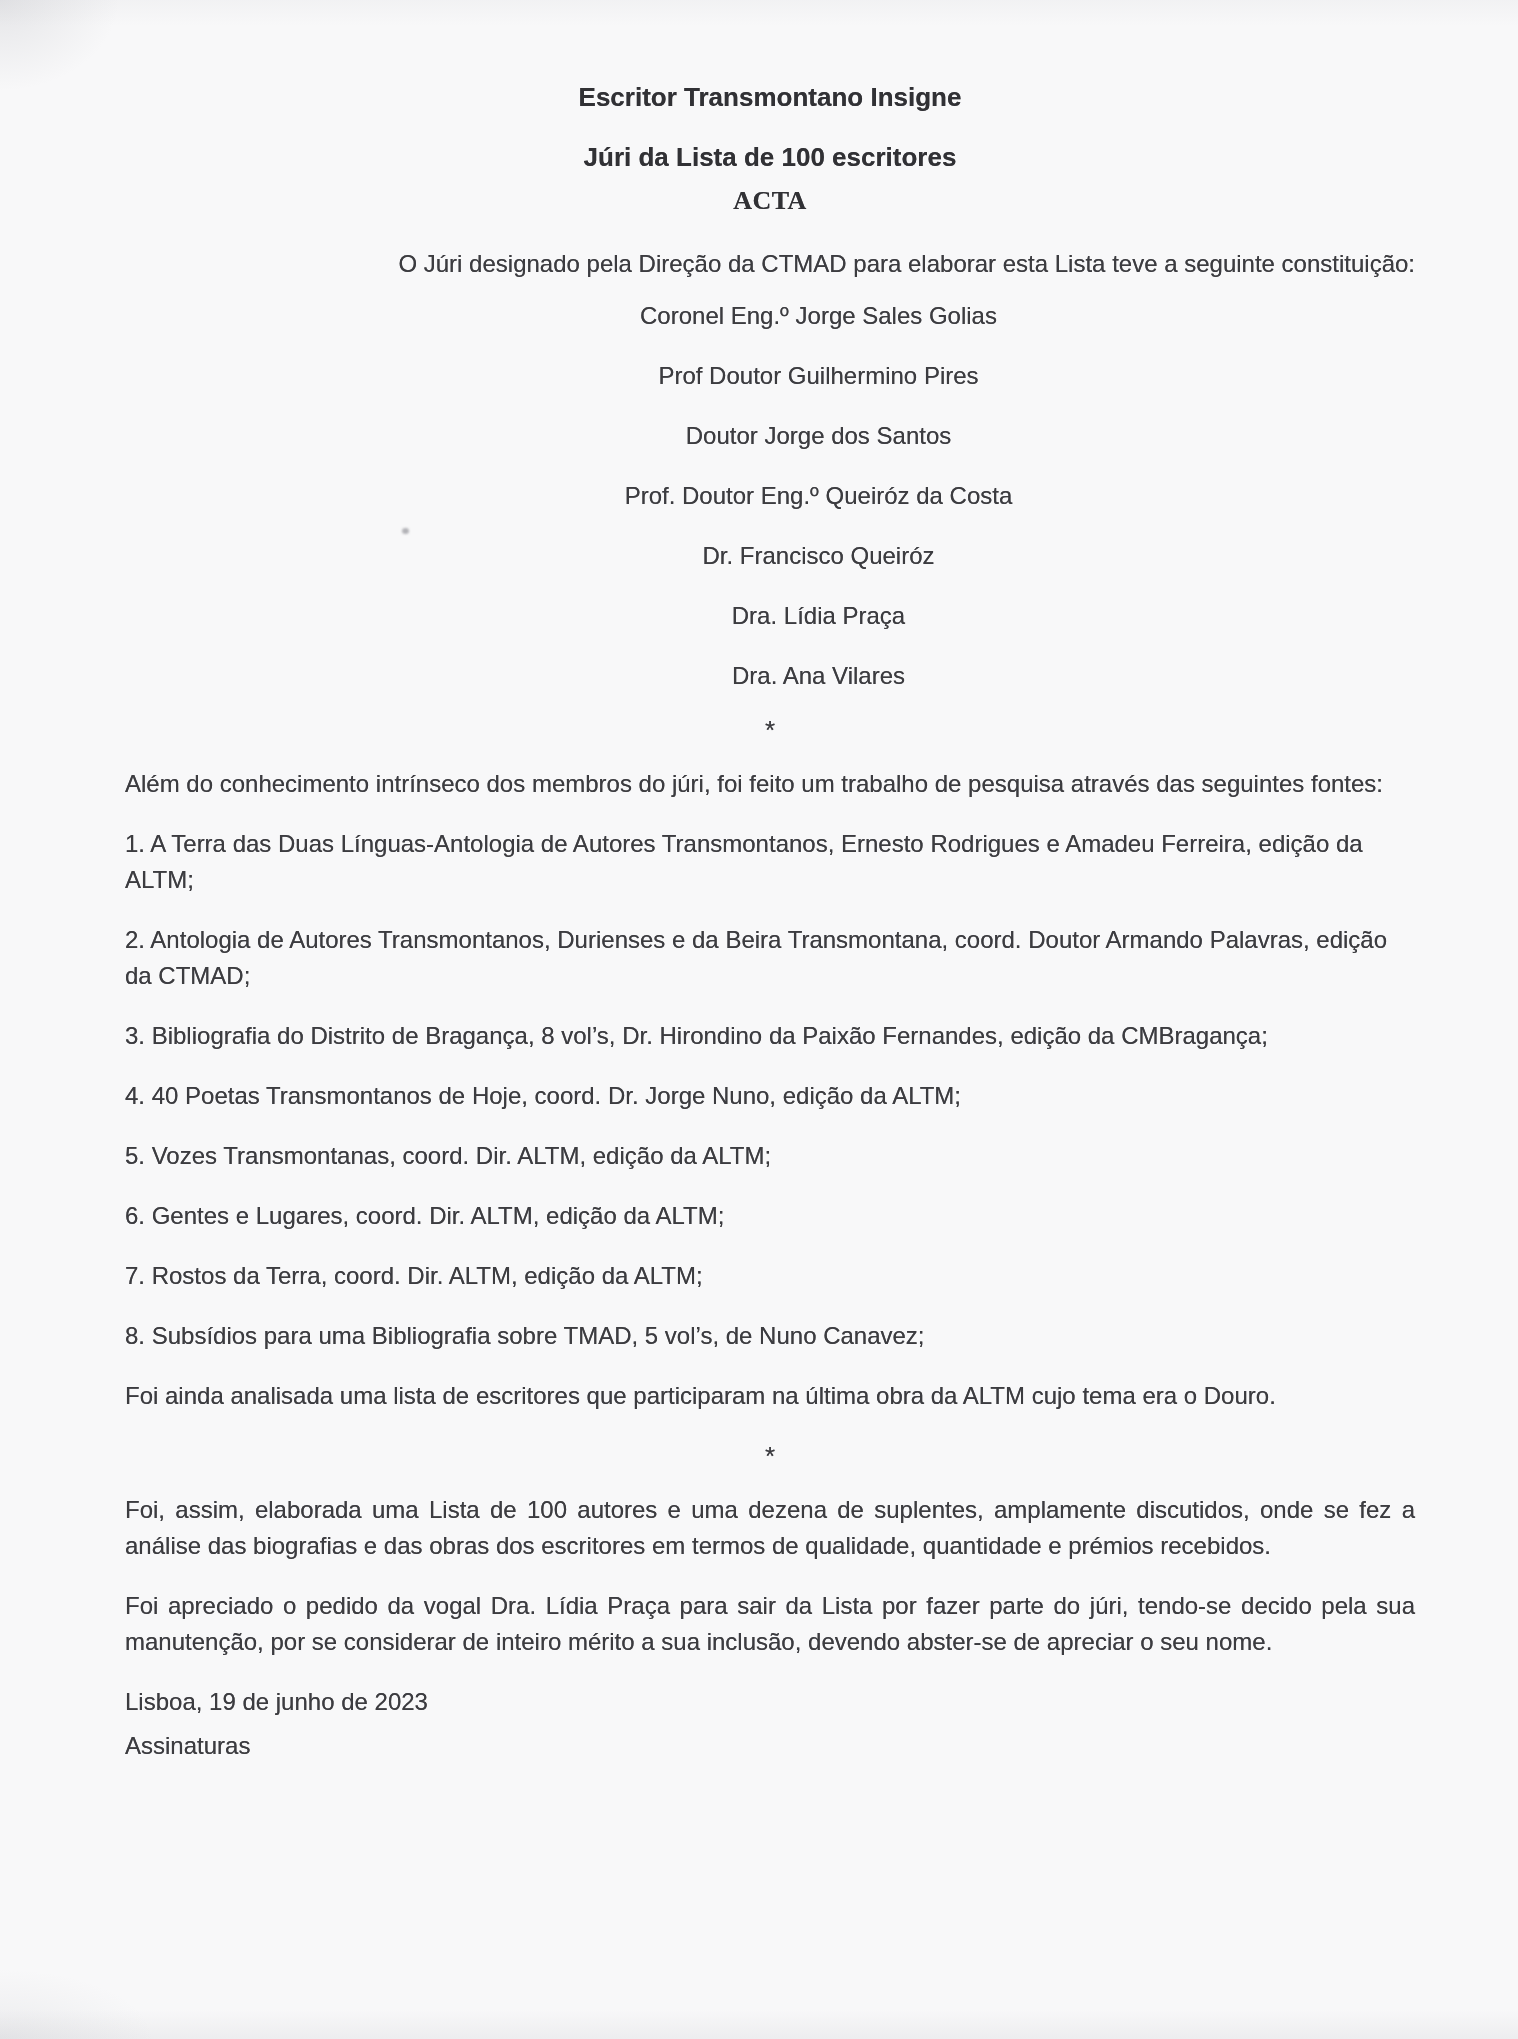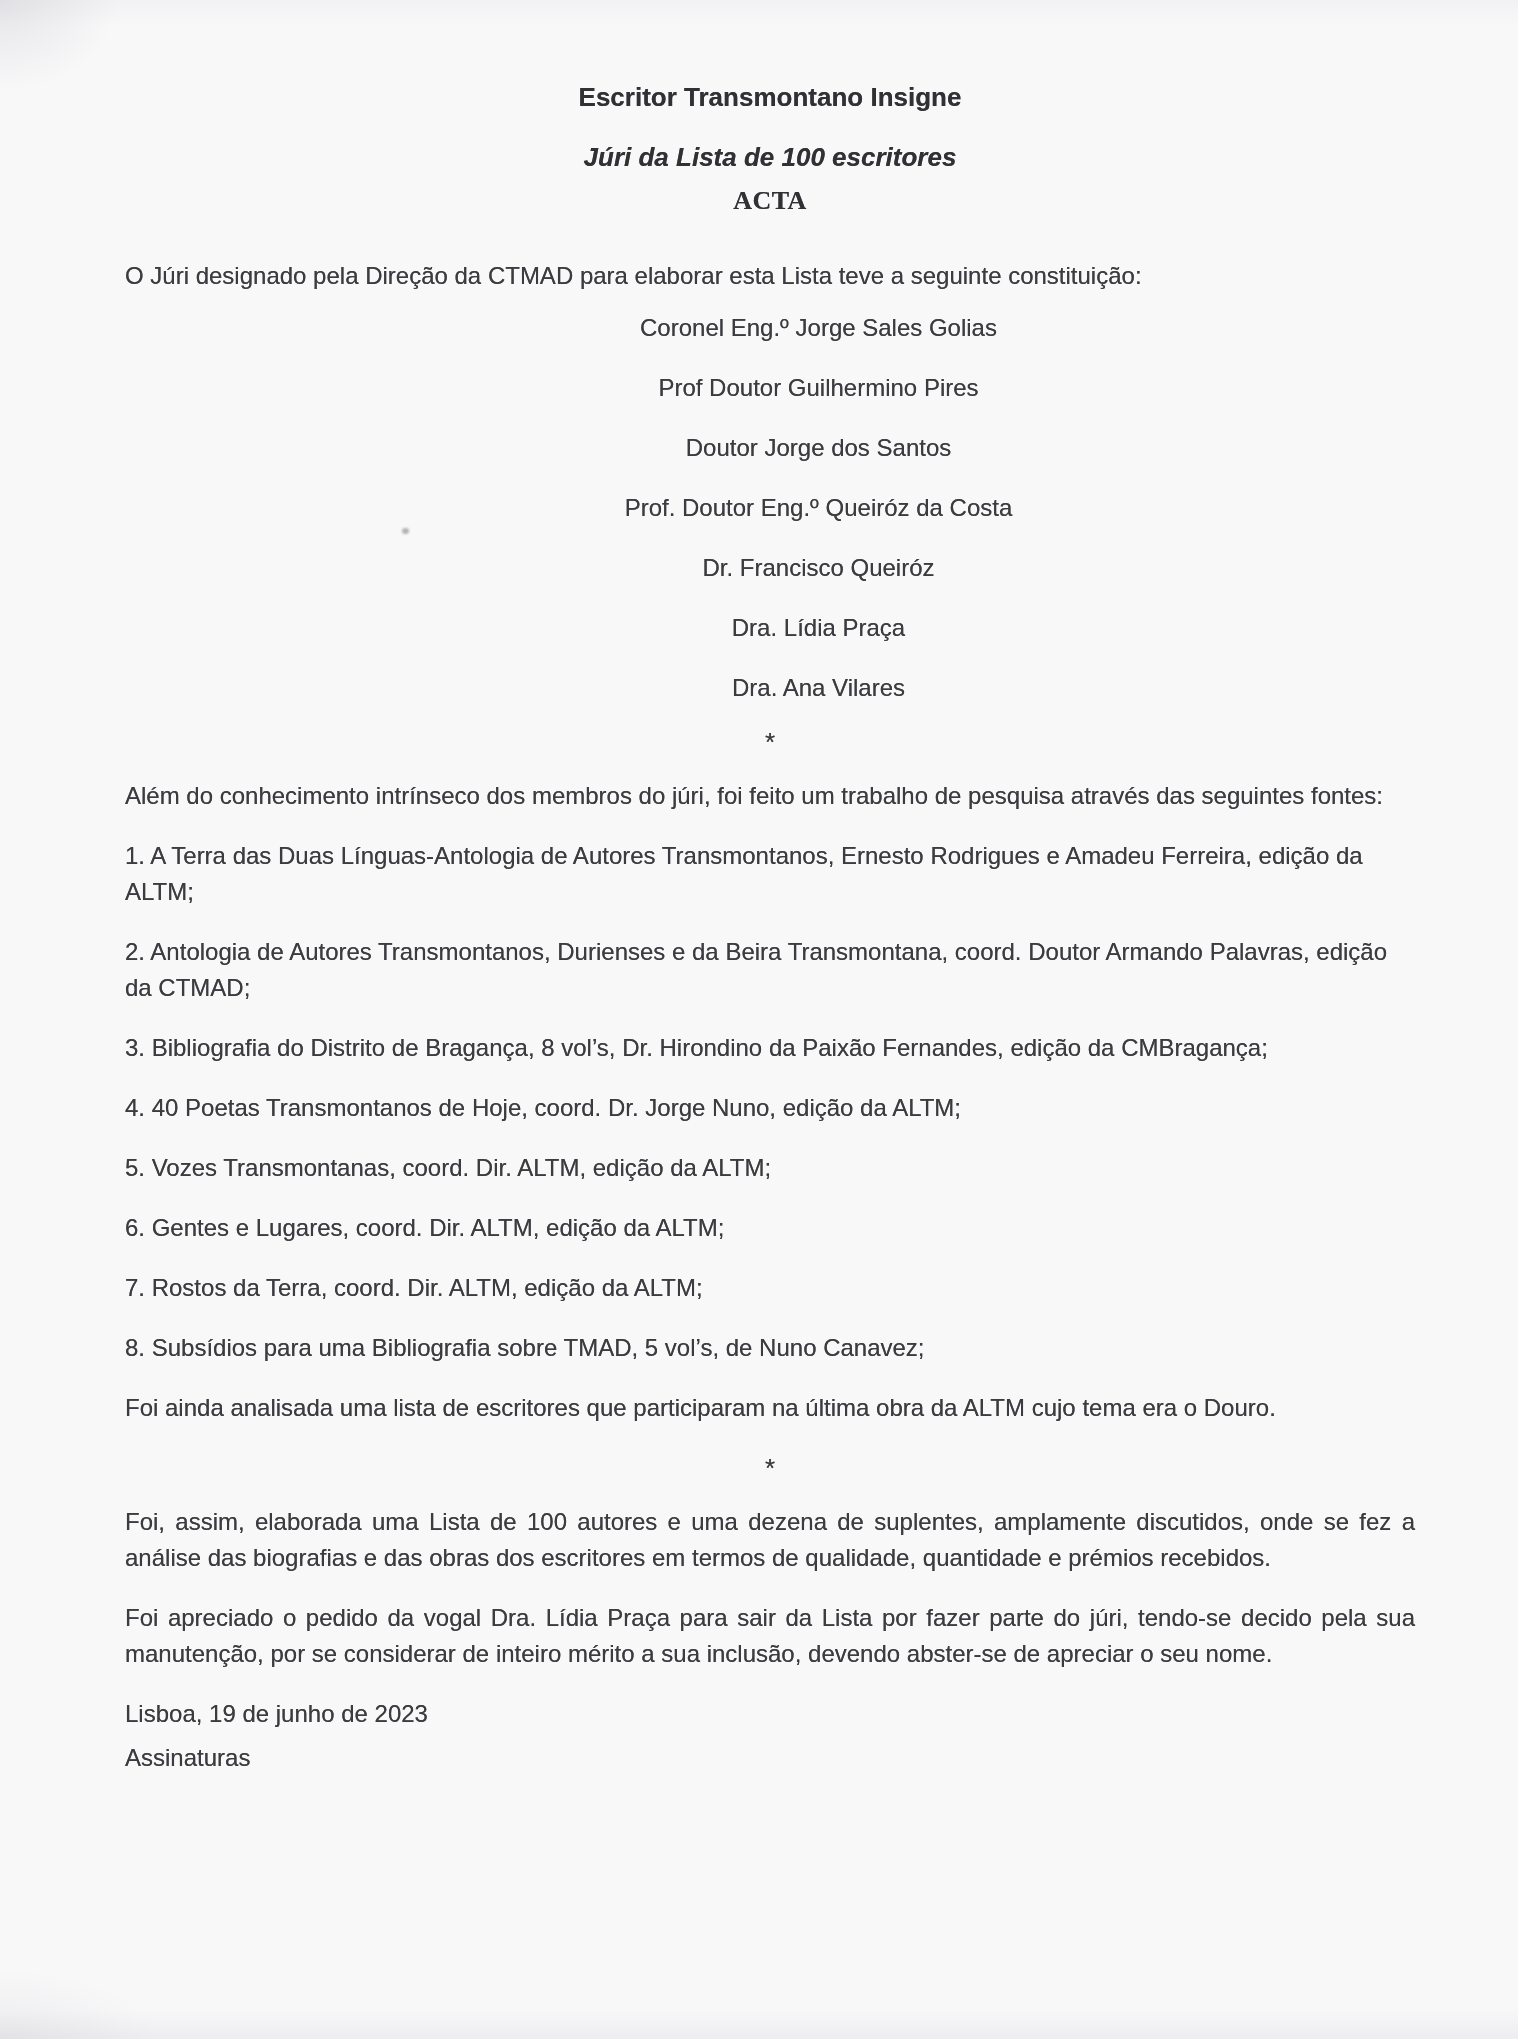--- a/index.html
+++ b/index.html
@@ -33,24 +33,24 @@
     text-shadow: 0 0 0.6px rgba(60,60,66,0.75); 
   }
   .heading {
     text-align: center;
     font-weight: 700;
     color: #313135;
     font-size: 26px;
     line-height: 34px;
     margin: 0;
   }
-  .subtitle { margin-top: 26px; font-style: italic; }
+  .subtitle { margin-top: 26px; }
   .acta     { margin-top: 10px; letter-spacing: 0.5px; font-family: Liberation Serif, serif; }
   p { margin: 0; }
-  .intro { margin-top: 40px; }
+  .intro { margin-top: 28px; text-align: right; }
   .jury { margin-top: 16px; padding-left: 97px; }
   .jury p { margin-bottom: 24px; text-align: center; }
   .separator {
     text-align: center;
     margin-top: -6px;
     font-size: 26px;
   }
   .separator-2 { margin-top: 24px; }
   .sources-intro { margin-top: 18px; }
   .source-item, .note, .closing-para { margin-top: 24px; }

